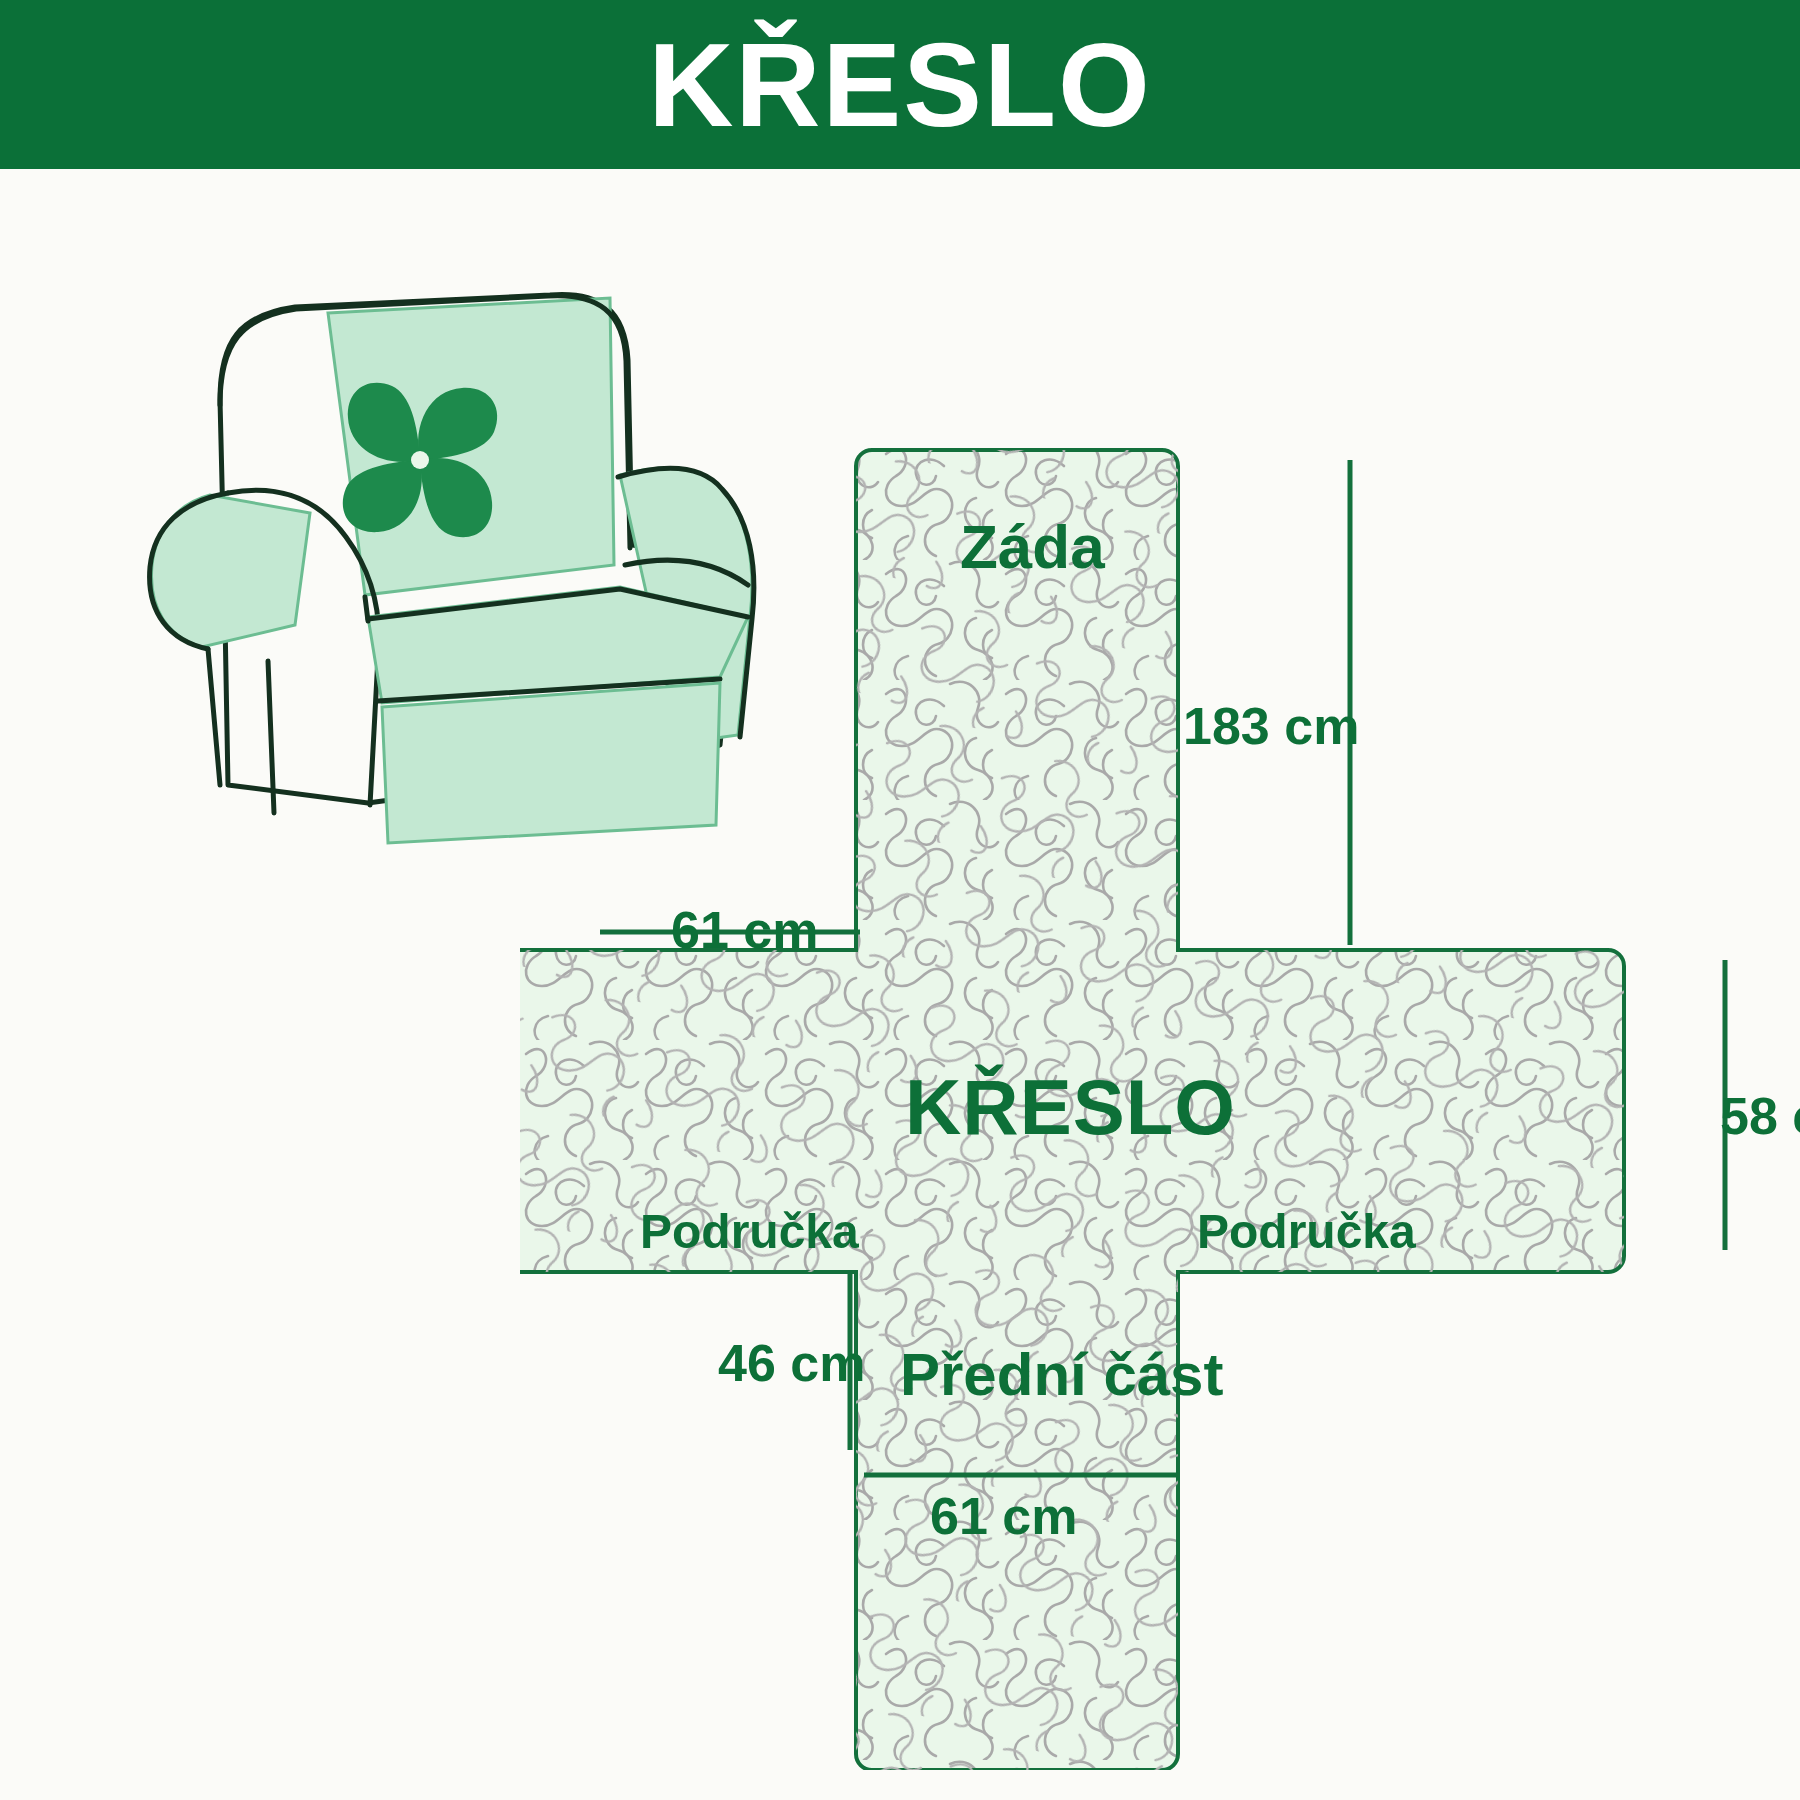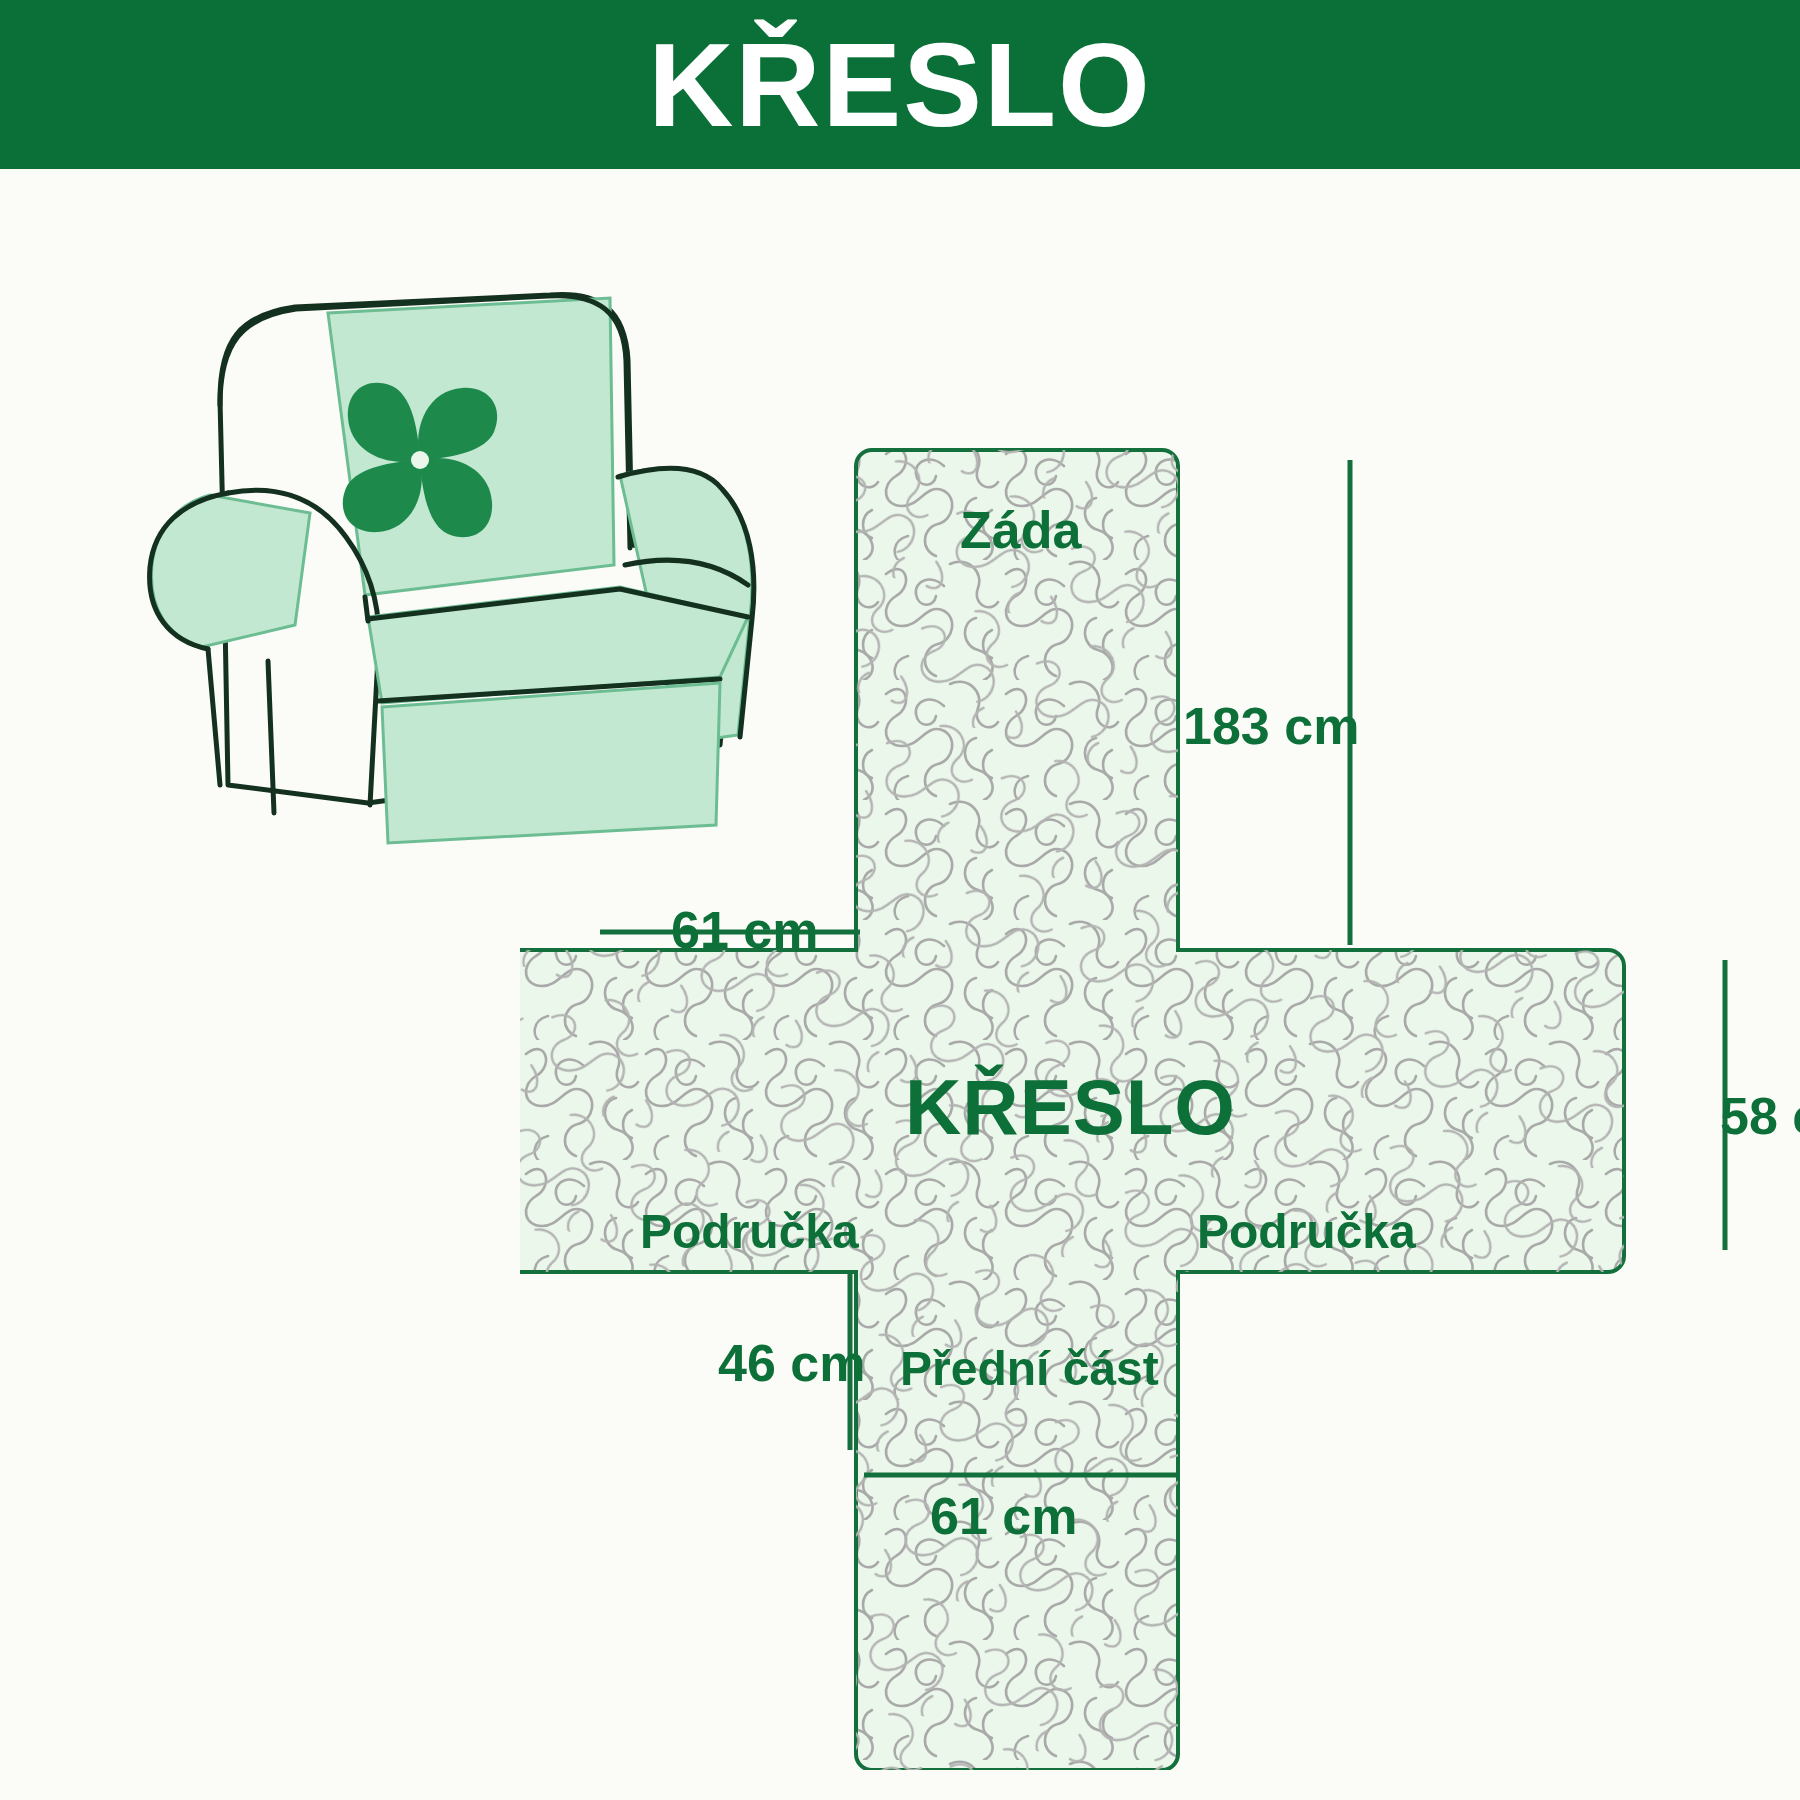--- a/index.html
+++ b/index.html
@@ -36,25 +36,25 @@
   .diagram-svg{display:block;width:1290px;height:1330px;}
 
   
   .lbl{
     position:absolute;
     color:#0d7038;
     font-weight:bold;
     white-space:nowrap;
     line-height:1;
   }
-  .lbl-zada{left:960px;top:504px;font-size:52px;}
+  .lbl-zada{left:960px;top:516px;font-size:62px;}
   .lbl-kreslo{left:905px;top:1068px;font-size:78px;letter-spacing:1px;}
   .lbl-podrucka-l{left:640px;top:1208px;font-size:48px;}
   .lbl-podrucka-r{left:1197px;top:1208px;font-size:48px;}
-  .lbl-predni{left:900px;top:1345px;font-size:48px;}
+  .lbl-predni{left:900px;top:1345px;font-size:60px;}
 
   .dim{
     position:absolute;
     color:#0d7038;
     font-weight:bold;
     white-space:nowrap;
     line-height:1;
     font-size:52px;
   }
   .dim-102{left:1183px;top:700px;}

